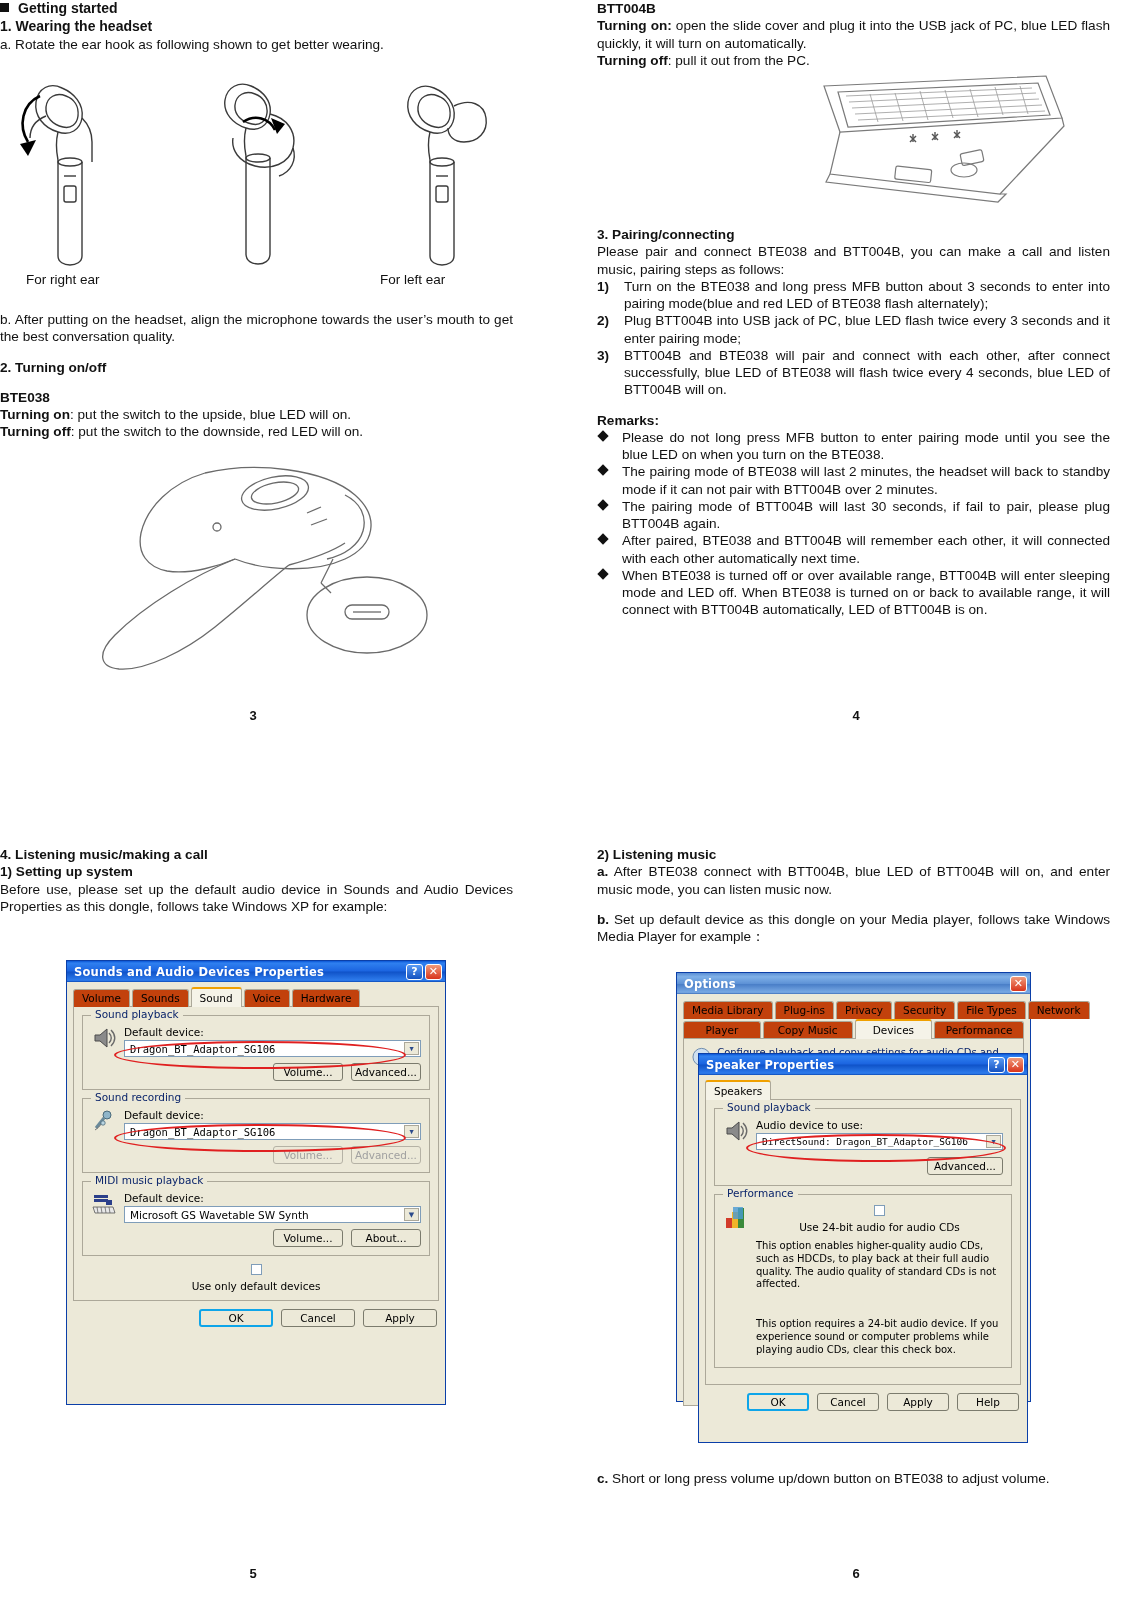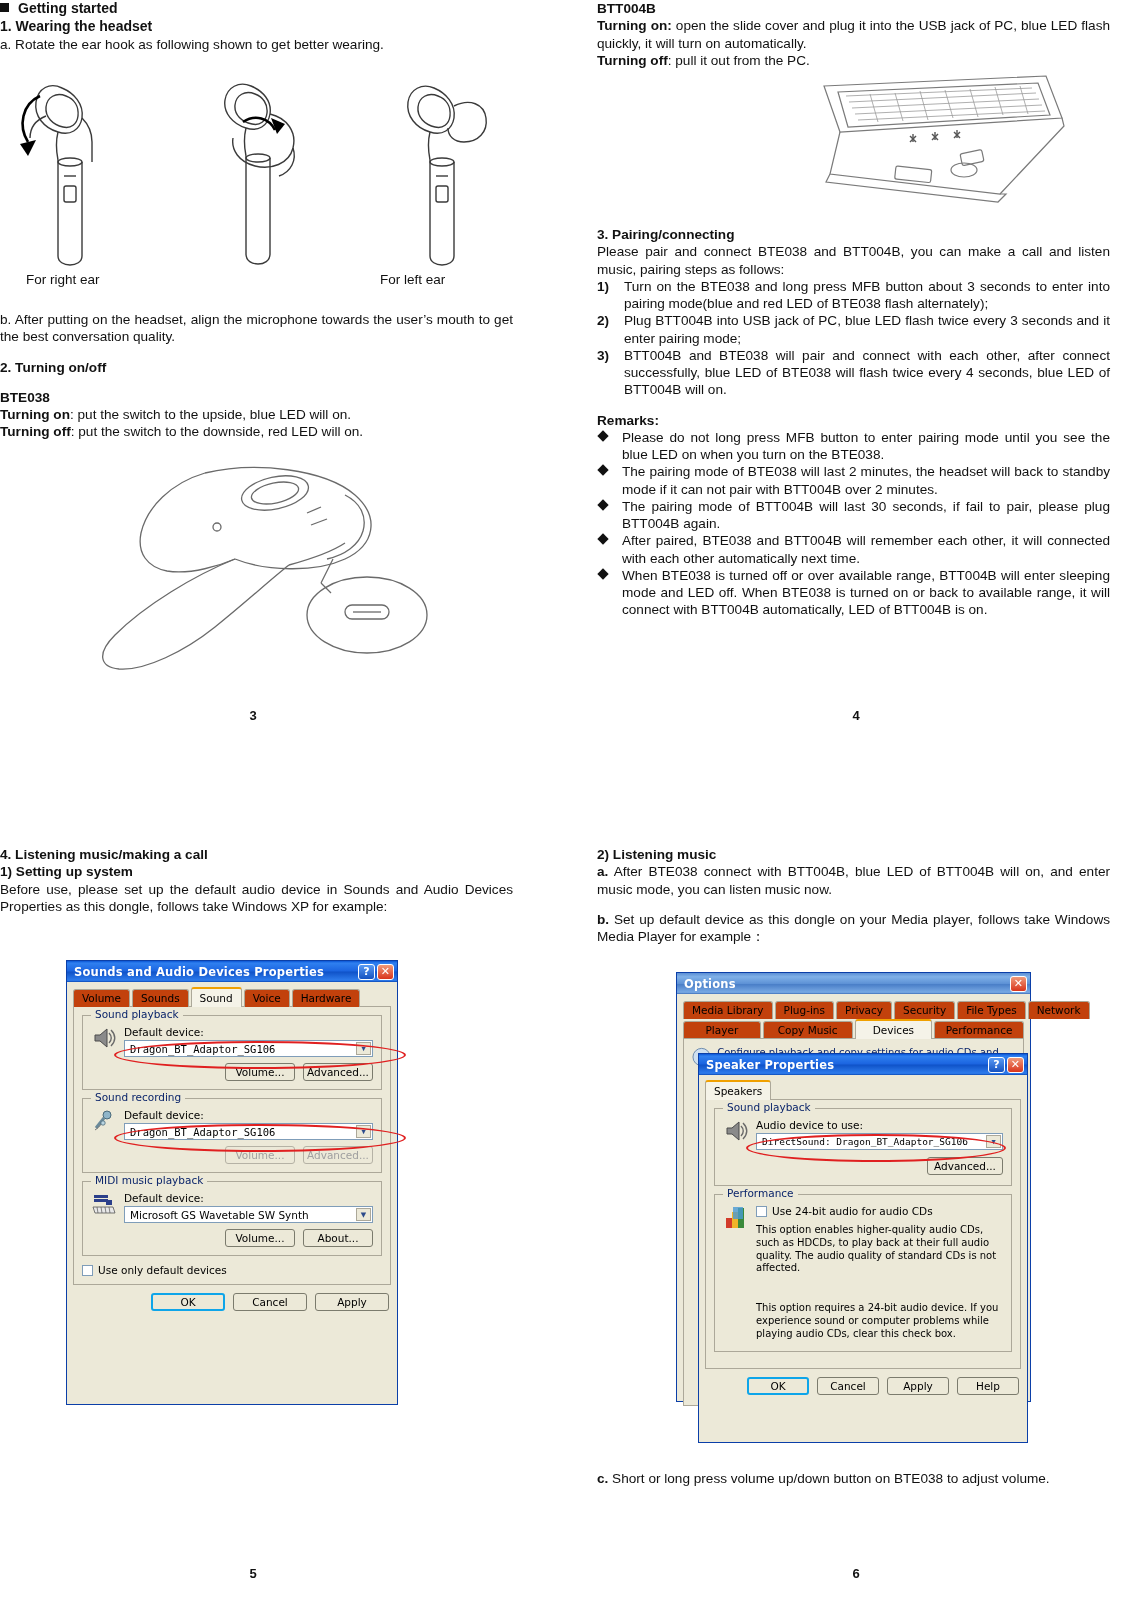--- a/index.html
+++ b/index.html
@@ -211,21 +211,21 @@
     border: 1px solid #7b7b6d;
     border-radius: 3px;
     font-size: 10.5px;
     display: inline-flex; align-items: center; justify-content: center;
     box-sizing: border-box;
     color: #000;
   }
   .btn.dis { color: #a0a0a0; border-color: #b5b2a5; }
   .btn.def { border: 2px solid #0ea5e9; }
   .rowbtns { display: flex; gap: 8px; justify-content: flex-end; }
-  .chkrow { display: flex; align-items: center; gap: 5px; font-size: 10.5px; }
+  .chkrow { display: flex; align-items: center; gap: 5px; font-size: 10.5px; flex-direction: column; }
   .chk {
     width: 11px; height: 11px;
     background: #fff;
     border: 1px solid #7f9db9;
     box-sizing: border-box;
   }
   .redoval {
     position: absolute;
     border: 2px solid #e02020;
     border-radius: 50%;
@@ -402,21 +402,21 @@
   </div>
 
   <div class="pagenum" style="left:836px; top:708px;">4</div>
 
   <div class="col col-l" style="top: 846px;">
     <p class="tl b">4. Listening music/making a call</p>
     <p class="tl b">1) Setting up system</p>
     <p class="t">Before use, please set up the default audio device in Sounds and Audio Devices Properties as this dongle, follows take Windows XP for example:</p>
   </div>
 
-  <div class="win" style="left:66px; top:960px; width:332px; height:445px;">
+  <div class="win" style="left:66px; top:960px; width:380px; height:445px;">
     <div class="win-title">
       <span>Sounds and Audio Devices Properties</span>
       <span class="sp"></span>
       <span class="tbtn">?</span>
       <span class="tbtn close">✕</span>
     </div>
     <div class="win-body">
       <div class="tabstrip">
         <div class="tab">Volume</div>
         <div class="tab">Sounds</div>

